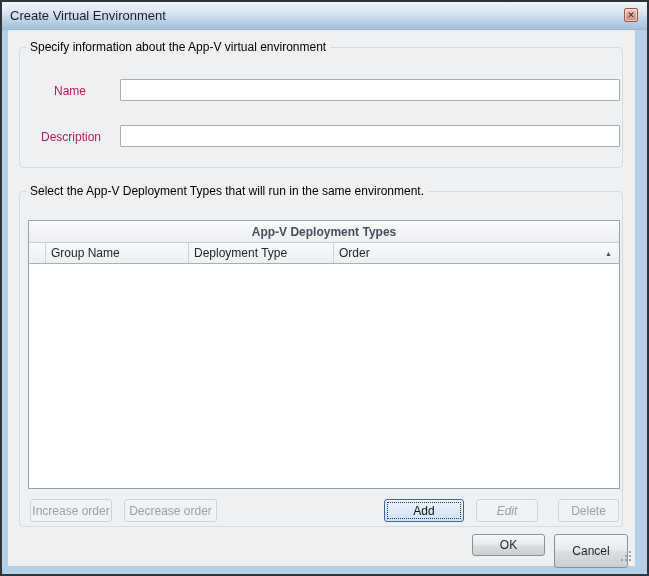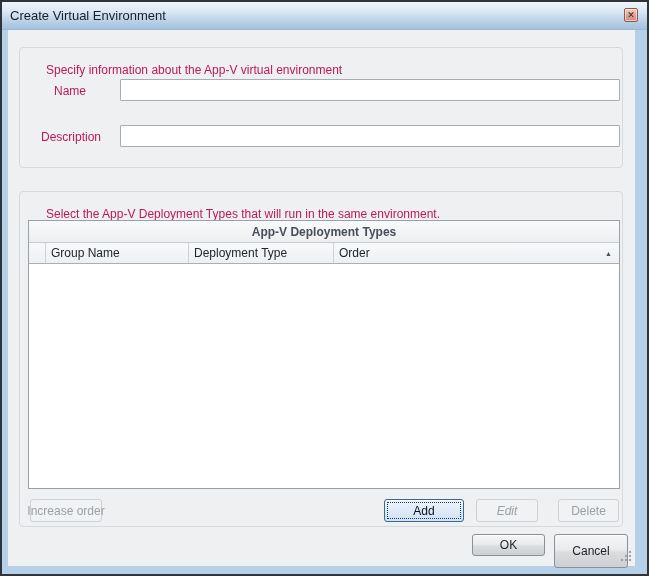--- a/index.html
+++ b/index.html
@@ -34,22 +34,22 @@
   .client{
     position:absolute;left:6px;top:28px;width:627px;height:536px;
     background:#eef0f2;
   }
 
   .groupbox{
     position:absolute;border:1px solid #d5dade;border-radius:4px;
     background:#eef0f2;
   }
   .groupbox-legend{
-    position:absolute;top:-8px;left:22px;padding:0 4px;
-    background:#eef0f2;color:#be185d;white-space:nowrap;margin-top:23px;
+    position:absolute;top:-8px;left:6px;padding:0 4px;
+    background:#eef0f2;color:#000000;white-space:nowrap;
   }
   #group-info{left:11px;top:17px;width:604px;height:121px;}
   #group-deploy{left:11px;top:161px;width:604px;height:336px;}
 
   .field-label{position:absolute;color:#be185d;}
   .text-input{
     position:absolute;height:22px;border:1px solid #a8adb3;background:#fff;
     font-family:inherit;font-size:12px;padding:0 4px;border-radius:1px;
   }
   #name-label{left:34px;top:36px;}
@@ -101,21 +101,21 @@
   .btn-normal{
     border:1px solid #8a9097;color:#1d2127;
     background:linear-gradient(#f5f6f6 0%,#eaebec 45%,#dadcde 55%,#cdd0d3 100%);
     box-shadow:inset 0 1px 0 rgba(255,255,255,.75);
   }
   .btn-default-focus{
     border:1px solid #39679e;color:#0c0f13;
     background:linear-gradient(#eef5fc 0%,#ddeaf8 50%,#d0e2f5 100%);
     outline:1px dotted #30353b;outline-offset:-4px;
   }
-  #btn-increase{left:10px;top:307px;width:72px;}
+  #btn-increase{left:10px;top:307px;width:82px;}
   #btn-decrease{left:104px;top:307px;width:93px;}
   #btn-add{left:364px;top:307px;width:80px;}
   #btn-edit{left:456px;top:307px;width:62px;font-style:italic;}
   #btn-delete{left:538px;top:307px;width:61px;}
 
   #btn-ok{left:464px;top:504px;width:73px;height:22px;}
   #btn-cancel{left:546px;top:504px;width:74px;height:34px;}
 
   .resize-grip{
     position:absolute;right:4px;bottom:5px;width:2px;height:2px;
@@ -156,20 +156,21 @@
           <div class="hcell c3">Deployment Type</div>
           <div class="hcell c4">
             <span>Order</span>
             <span class="sort-icon">▲</span>
           </div>
         </div>
         <div class="grid-body"></div>
       </div>
 
       <div class="btn btn-disabled" id="btn-increase">Increase order</div>
+      <div class="btn btn-disabled" id="btn-decrease">Decrease order</div>
       <div class="btn btn-default-focus" id="btn-add">Add</div>
       <div class="btn btn-disabled" id="btn-edit">Edit</div>
       <div class="btn btn-disabled" id="btn-delete">Delete</div>
     </div>
 
     <div class="btn btn-normal" id="btn-ok">OK</div>
     <div class="btn btn-normal" id="btn-cancel">Cancel</div>
 
     <div class="resize-grip"></div>
   </div>

